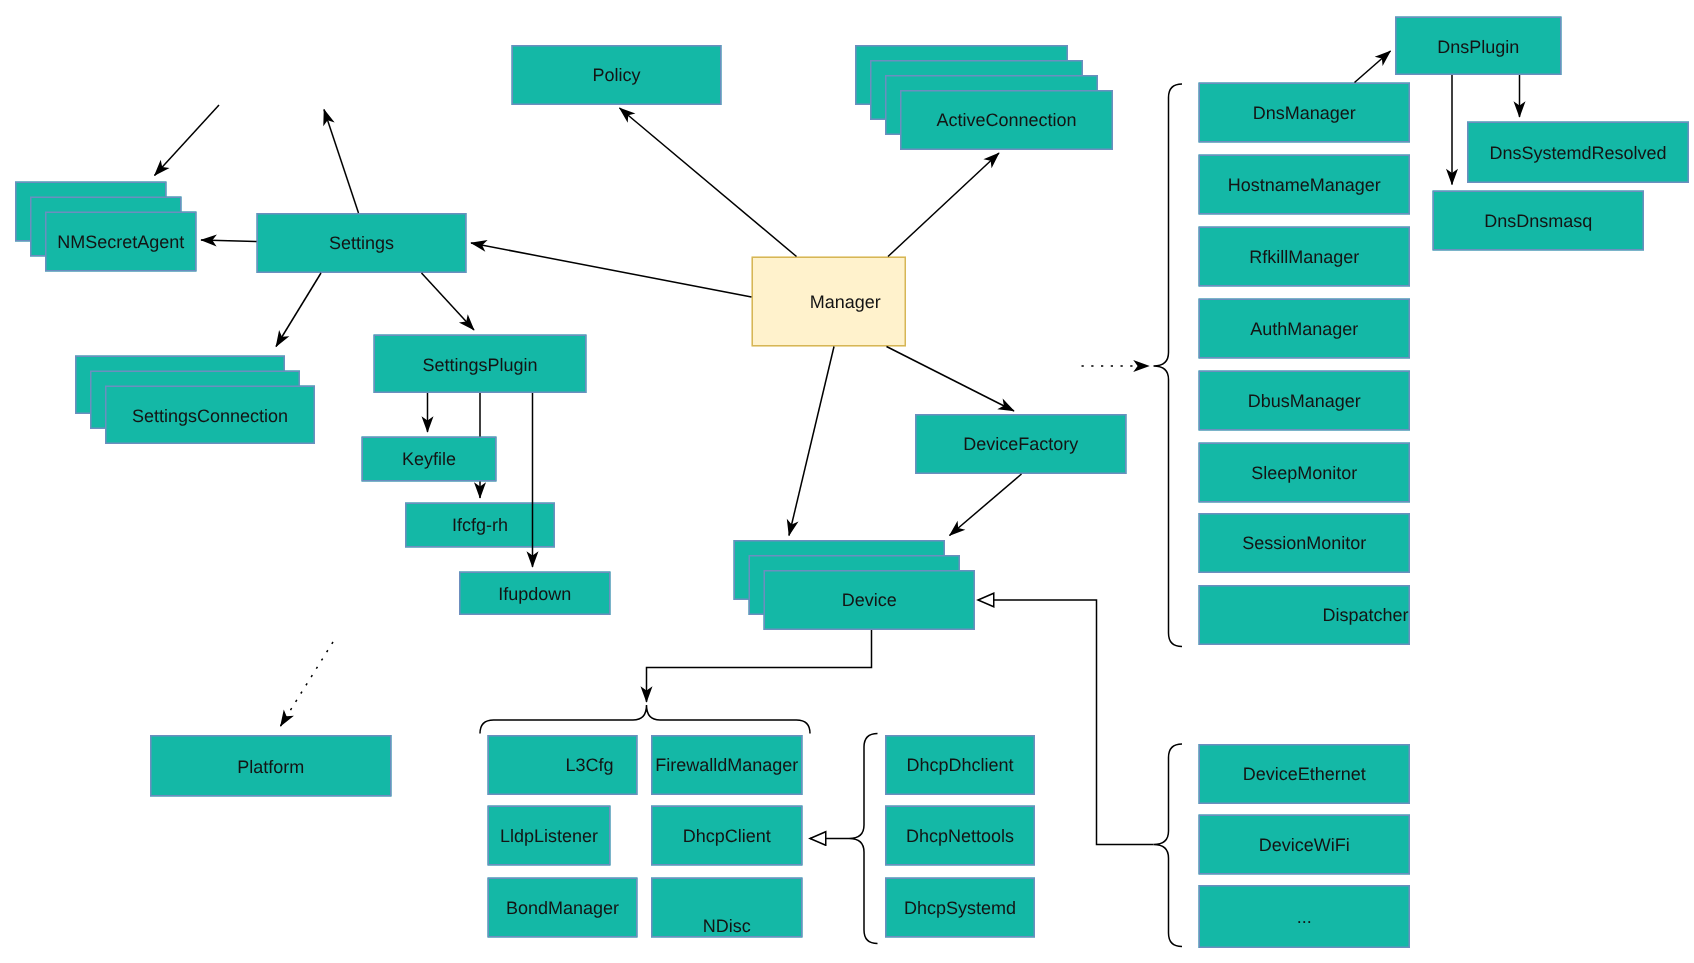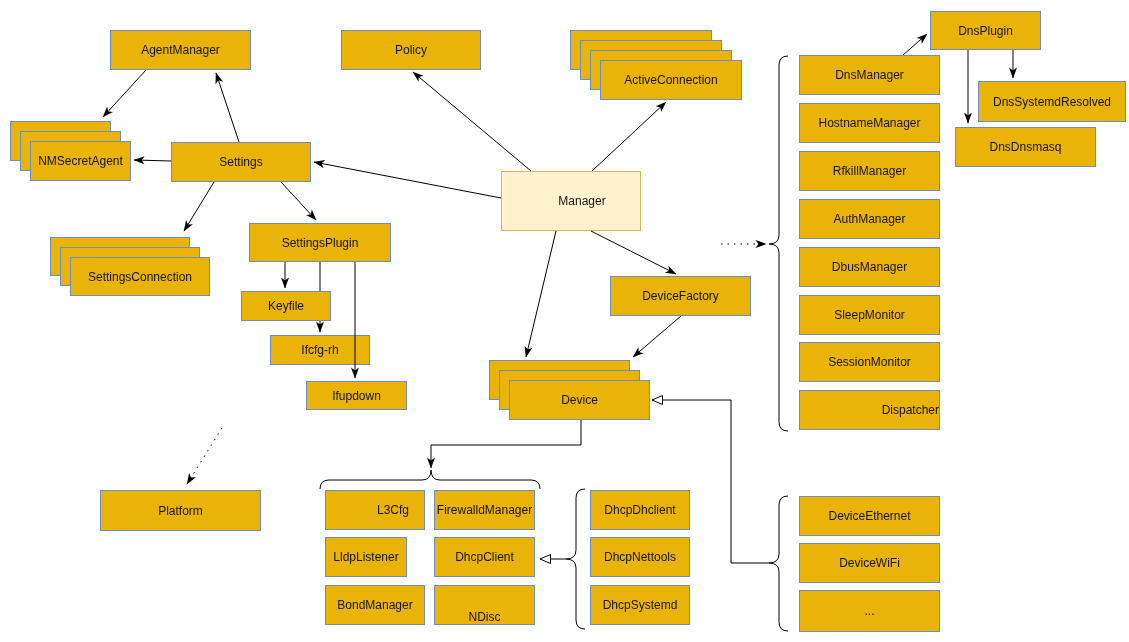--- a/index.html
+++ b/index.html
@@ -2,21 +2,21 @@
 <html><head>
 <meta charset="utf-8">
 <style>
   html,body{margin:0;padding:0;background:#ffffff;}
   #diagram-canvas{
     position:relative;width:1129px;height:642px;background:#ffffff;
     font-family:"Liberation Sans",sans-serif;overflow:hidden;
   }
   .node{
     position:absolute;box-sizing:border-box;
-    background:#eab308;border:1px solid #6c8ebf;
+    background:#14b8a6;border:1px solid #6c8ebf;
     display:flex;align-items:center;justify-content:center;
     font-size:12px;color:#141414;white-space:nowrap;
   }
   .node.accent{background:#fff2cc;border-color:#d6b656;}
   #edge-layer{position:absolute;left:0;top:0;z-index:5;pointer-events:none;}
 </style>
 </head>
 <body>
 
 <div id="diagram-canvas">
@@ -54,23 +54,20 @@
         <polyline points="721,244 766,244" fill="none" stroke="#000000" stroke-width="1" stroke-dasharray="1.5 5" marker-end="url(#mFilled)"></polyline>
         <polyline points="222,428 187,484" fill="none" stroke="#000000" stroke-width="1" stroke-dasharray="1.5 5" marker-end="url(#mFilled)"></polyline>
       </g>
     <g id="brace-group">
         <path d="M 788 56 Q 779 56 779 65 L 779 235 Q 779 244 769 244 Q 779 244 779 253 L 779 422 Q 779 431 788 431" fill="none" stroke="#000000" stroke-width="1"></path>
         <path d="M 585 489 Q 576 489 576 498 L 576 550 Q 576 559 566 559 Q 576 559 576 568 L 576 620 Q 576 629 585 629" fill="none" stroke="#000000" stroke-width="1"></path>
         <path d="M 788 496 Q 779 496 779 505 L 779 554 Q 779 563 769 563 Q 779 563 779 572 L 779 622 Q 779 631 788 631" fill="none" stroke="#000000" stroke-width="1"></path>
         <path d="M 320 489 Q 320 480 329 480 L 422 480 Q 431 480 431 470 Q 431 480 440 480 L 531 480 Q 540 480 540 489" fill="none" stroke="#000000" stroke-width="1"></path>
       </g>
   </svg>
-<div class="node" style="left: 110px; top: 30px; width: 141px; height: 40px;">
-      <span>AgentManager</span>
-    </div>
     <div class="node" style="left: 341px; top: 30px; width: 140px; height: 40px;">
       <span>Policy</span>
     </div>
     <div class="node" style="left: 570px; top: 30px; width: 142px; height: 40px;"></div>
     <div class="node" style="left: 580px; top: 40px; width: 142px; height: 40px;"></div>
     <div class="node" style="left: 590px; top: 50px; width: 142px; height: 40px;"></div>
     <div class="node" style="left: 600px; top: 60px; width: 142px; height: 40px;">
       <span>ActiveConnection</span>
     </div>
     <div class="node" style="left: 930px; top: 11px; width: 111px; height: 39px;">
@@ -83,21 +80,21 @@
       <span>DnsDnsmasq</span>
     </div>
     <div class="node" style="left: 10px; top: 121px; width: 101px; height: 40px;"></div>
     <div class="node" style="left: 20px; top: 131px; width: 101px; height: 40px;"></div>
     <div class="node" style="left: 30px; top: 141px; width: 101px; height: 40px;">
       <span>NMSecretAgent</span>
     </div>
     <div class="node" style="left: 171px; top: 142px; width: 140px; height: 40px;">
       <span>Settings</span>
     </div>
-    <div class="node accent" style="left: 501px; top: 171px; width: 140px; height: 60px; padding-left: 22px;">
+    <div class="node accent" style="left: 501px; top: 171px; width: 103px; height: 60px; padding-left: 22px;">
       <span>Manager</span>
     </div>
     <div class="node" style="left: 249px; top: 223px; width: 142px; height: 39px;">
       <span>SettingsPlugin</span>
     </div>
     <div class="node" style="left: 50px; top: 237px; width: 140px; height: 39px;"></div>
     <div class="node" style="left: 60px; top: 247px; width: 140px; height: 39px;"></div>
     <div class="node" style="left: 70px; top: 257px; width: 140px; height: 39px;">
       <span>SettingsConnection</span>
     </div>

